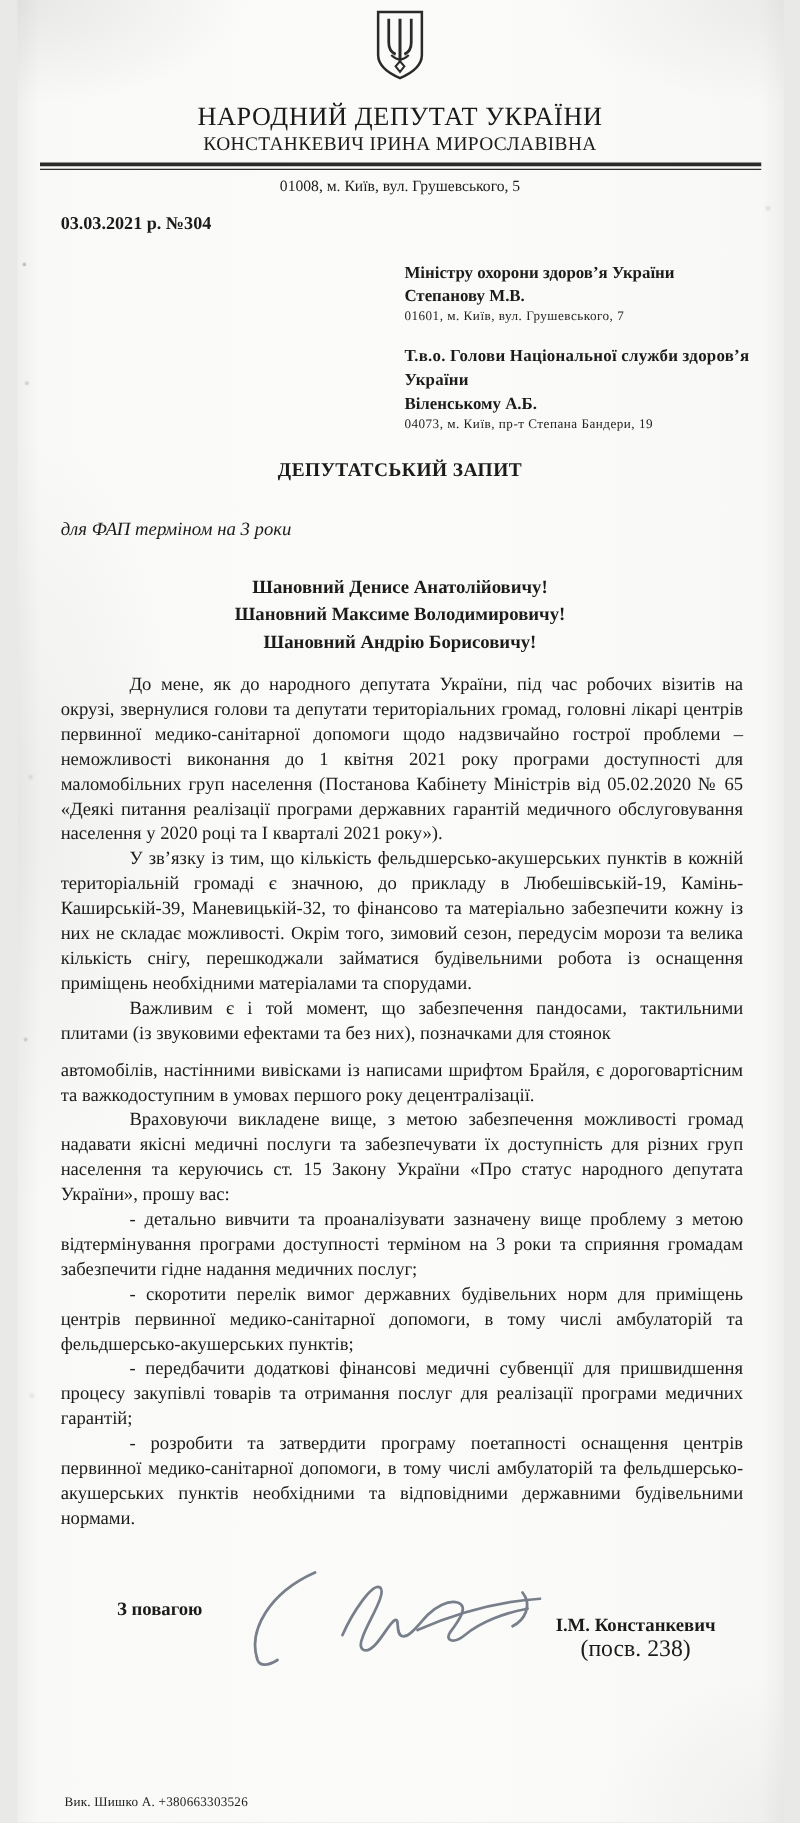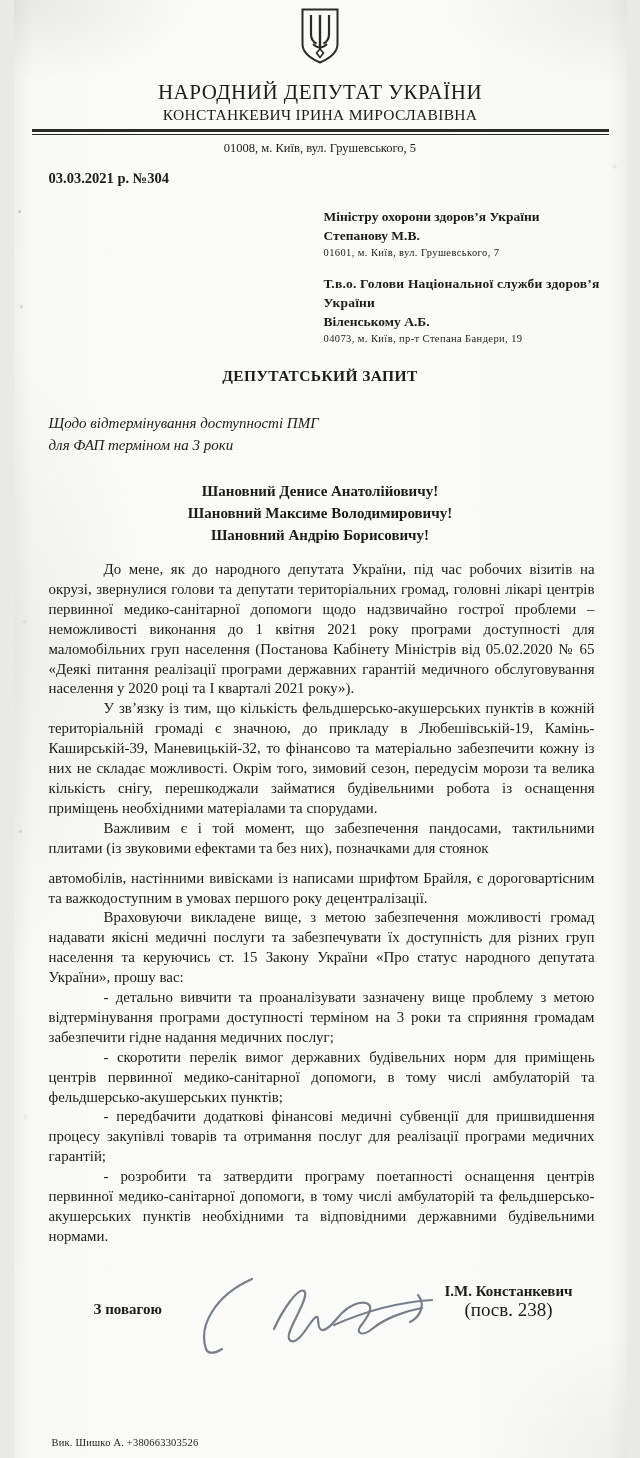--- a/index.html
+++ b/index.html
@@ -44,21 +44,21 @@
   .subject{margin:26px 0 0 35px;font-style:italic;font-size:15px;line-height:22px;}
   .salutations{margin-top:24px;text-align:center;font-weight:700;font-size:15px;line-height:22px;}
   
   .body-text{margin:14px 32px 0 35px;font-size:14.9px;line-height:19.9px;text-align:justify;}
   .body-text p{margin:0;text-indent:55px;}
   .body-text p.cont{text-indent:0;margin-top:10px;}
   
   .sig-row{position:relative;margin-top:26px;height:84px;}
   .valediction{position:absolute;left:80px;top:28px;font-weight:700;font-size:15px;}
   .signature-svg{position:absolute;left:168px;top:-6px;}
-  .signer{position:absolute;right:28px;top:9px;width:180px;text-align:center;}
+  .signer{position:absolute;right:28px;top:40px;width:180px;text-align:center;}
   .signer-name{font-weight:700;font-size:15px;line-height:19px;}
   .signer-credential{font-size:19px;line-height:18px;}
   .executor{position:absolute;left:38px;bottom:10px;font-size:10.5px;letter-spacing:.2px;color:#222;}
 </style>
 </head>
 <body>
 
 <div class="page">
   <div class="speck"></div>
 
@@ -88,21 +88,20 @@
     <div class="recipient">
       <div class="r-title">Т.в.о. Голови Національної служби здоров’я України</div>
       <div class="r-name">Віленському А.Б.</div>
       <div class="r-address">04073, м. Київ, пр-т Степана Бандери, 19</div>
     </div>
   </section>
 
   <h1 class="doc-title">ДЕПУТАТСЬКИЙ ЗАПИТ</h1>
 
   <div class="subject">
-    <div>Щодо відтермінування доступності ПМГ</div>
     <div>для ФАП терміном на 3 роки</div>
   </div>
 
   <div class="salutations">
     <div>Шановний Денисе Анатолійовичу!</div>
     <div>Шановний Максиме Володимировичу!</div>
     <div>Шановний Андрію Борисовичу!</div>
   </div>
 
   <div class="body-text">

